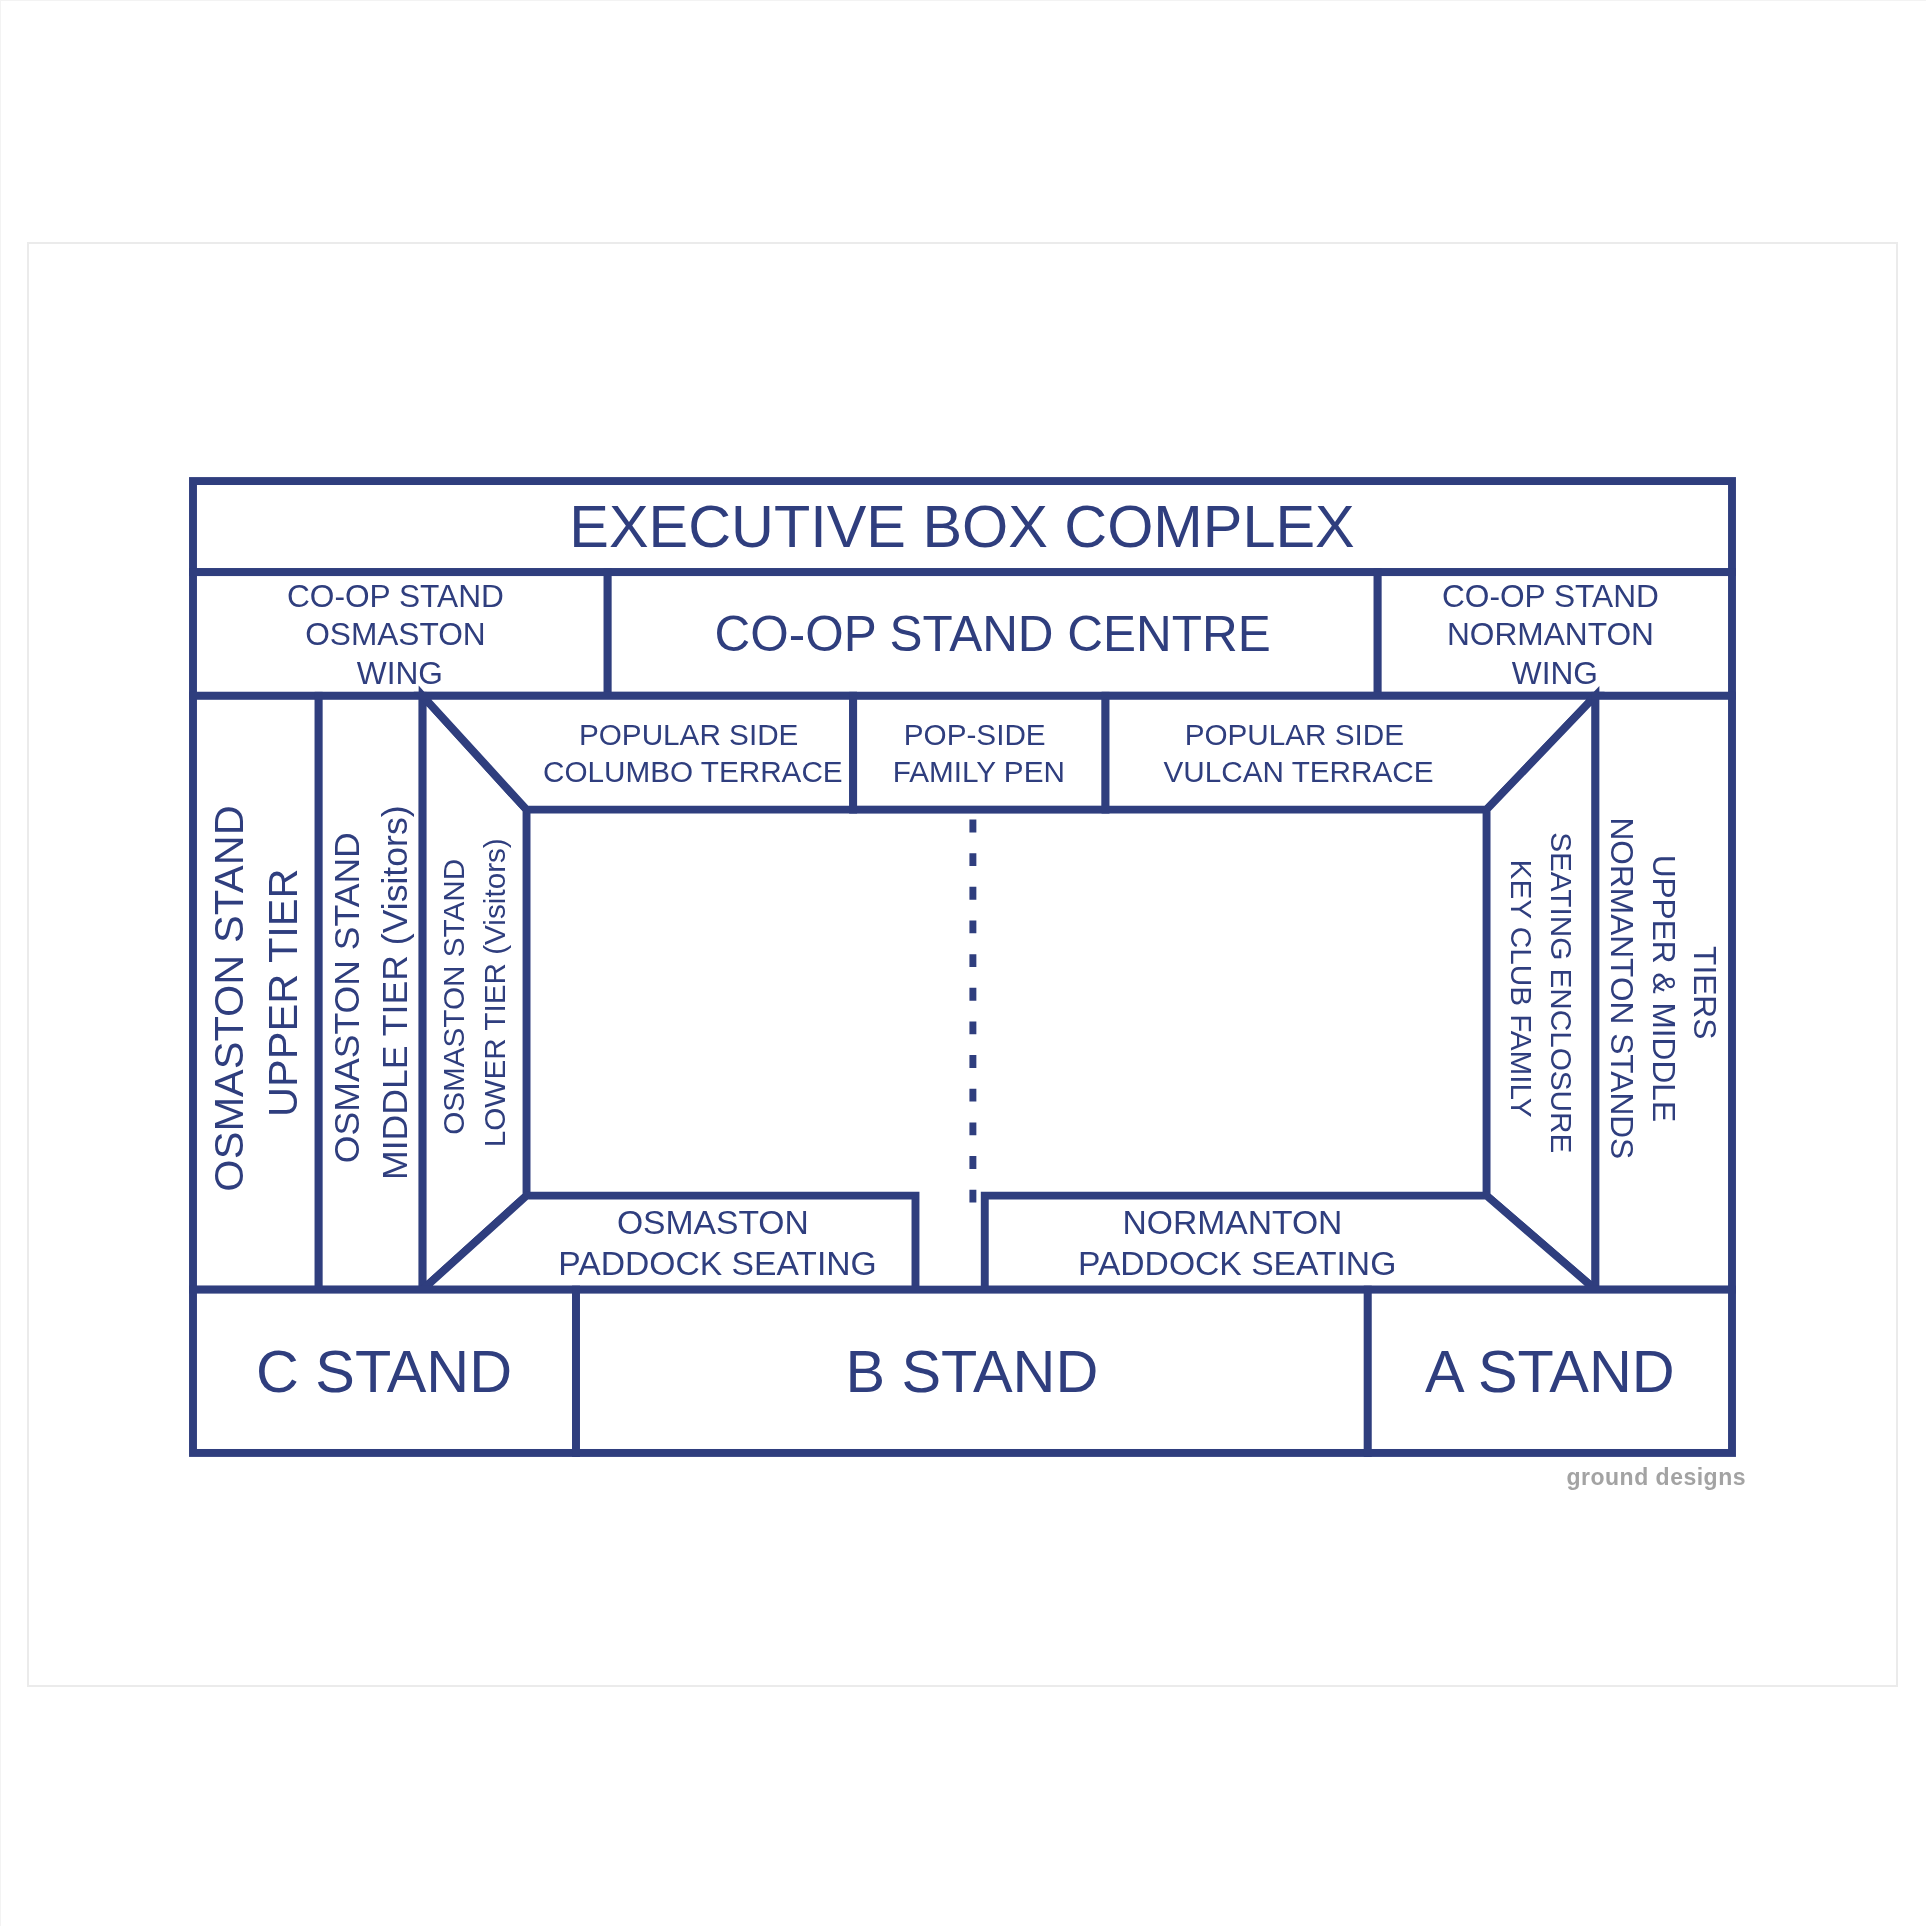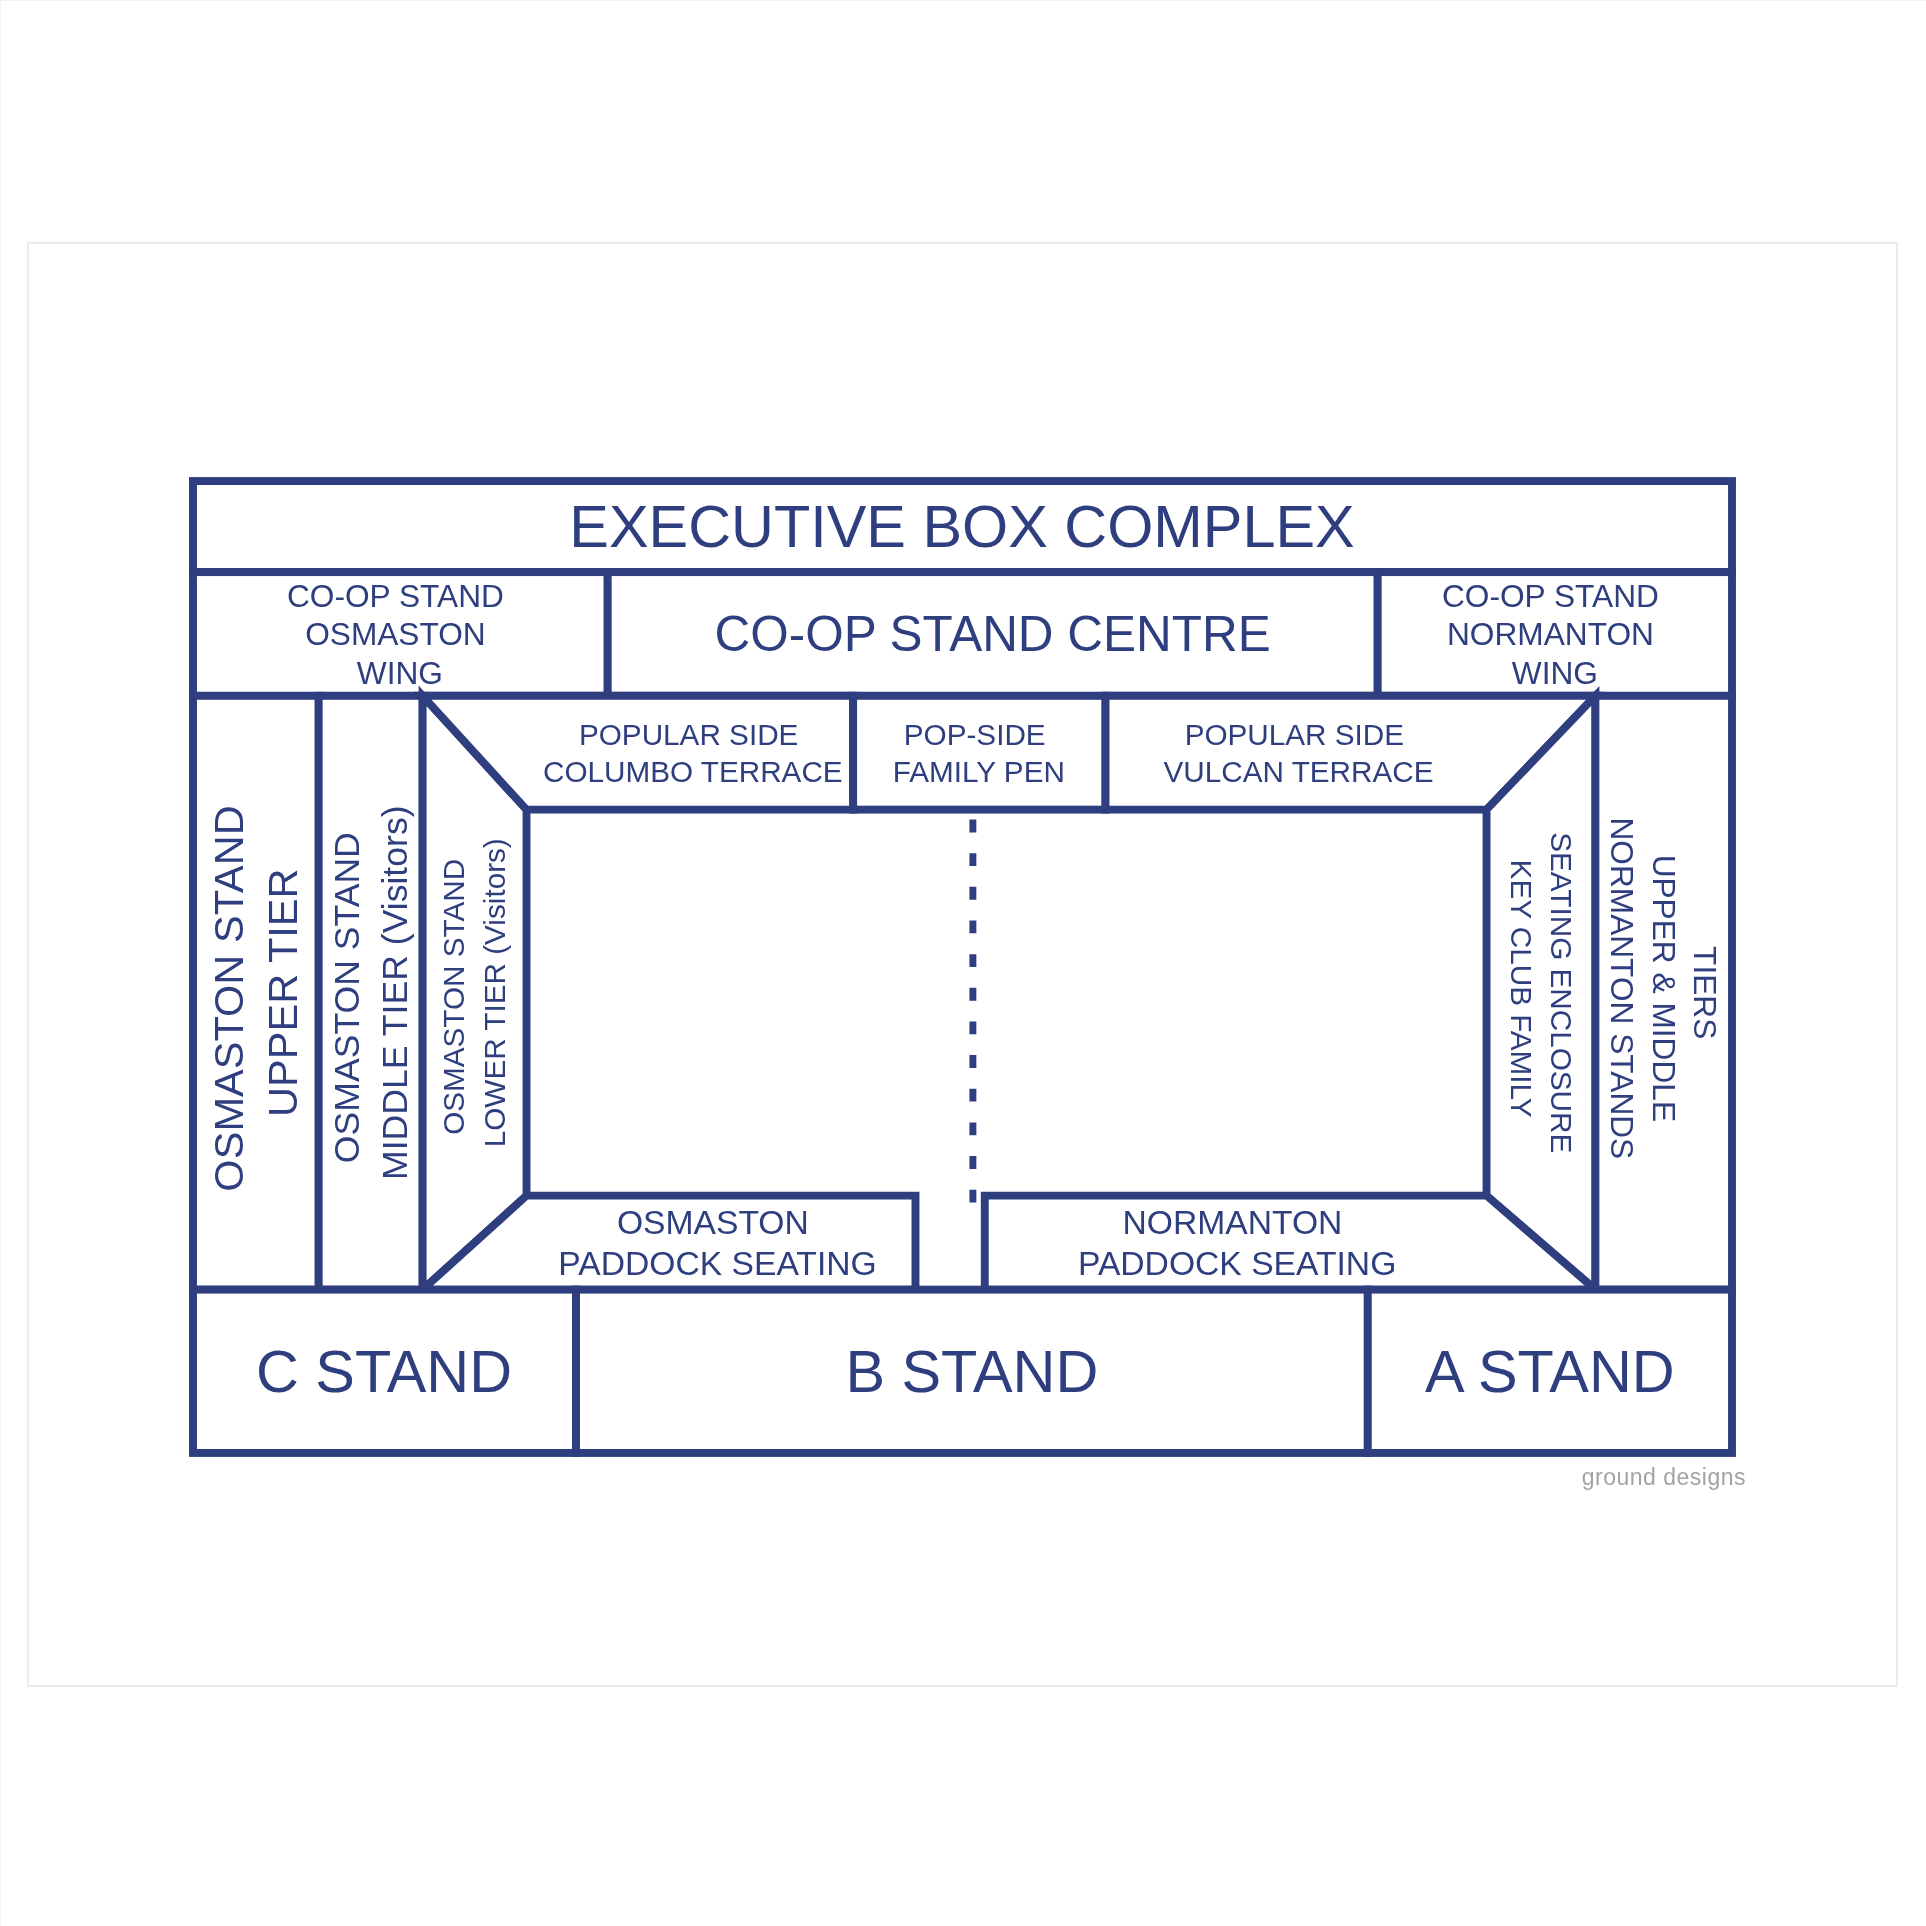--- a/index.html
+++ b/index.html
@@ -45,21 +45,21 @@
   }
   svg text{
     fill:#2f3e7e;
     font-family:"Liberation Sans", sans-serif;
   }
   .credit{
     position:absolute;
     top:1220px;
     right:150px;
     font-size:23px;
-    font-weight:normal;
+    font-weight:bold;
     letter-spacing:0.5px;
     color:#a3a3a3;
   }
 </style>
 </head>
 <body>
 
 <div class="outer-frame"></div>
 
 <div class="poster">

